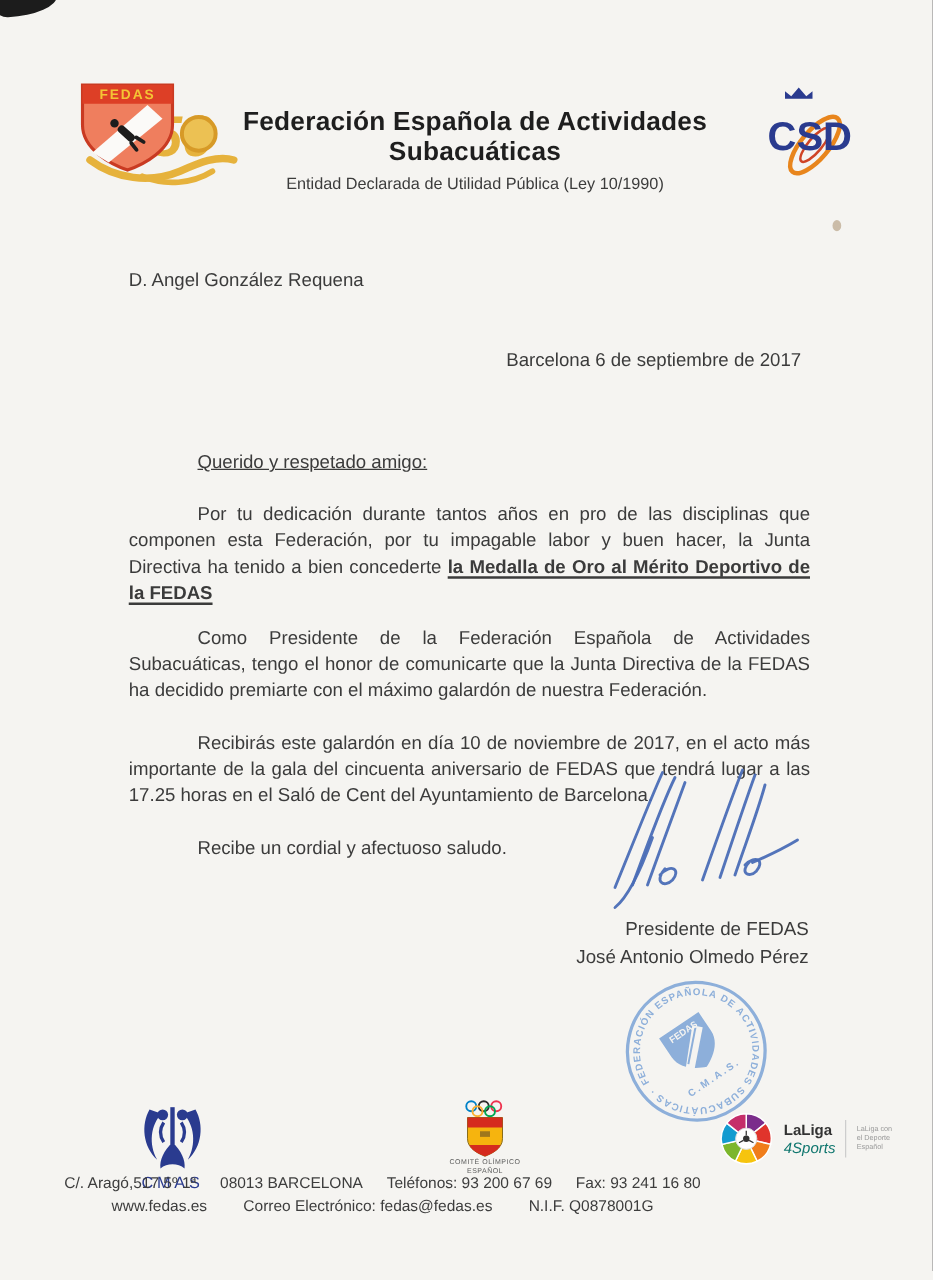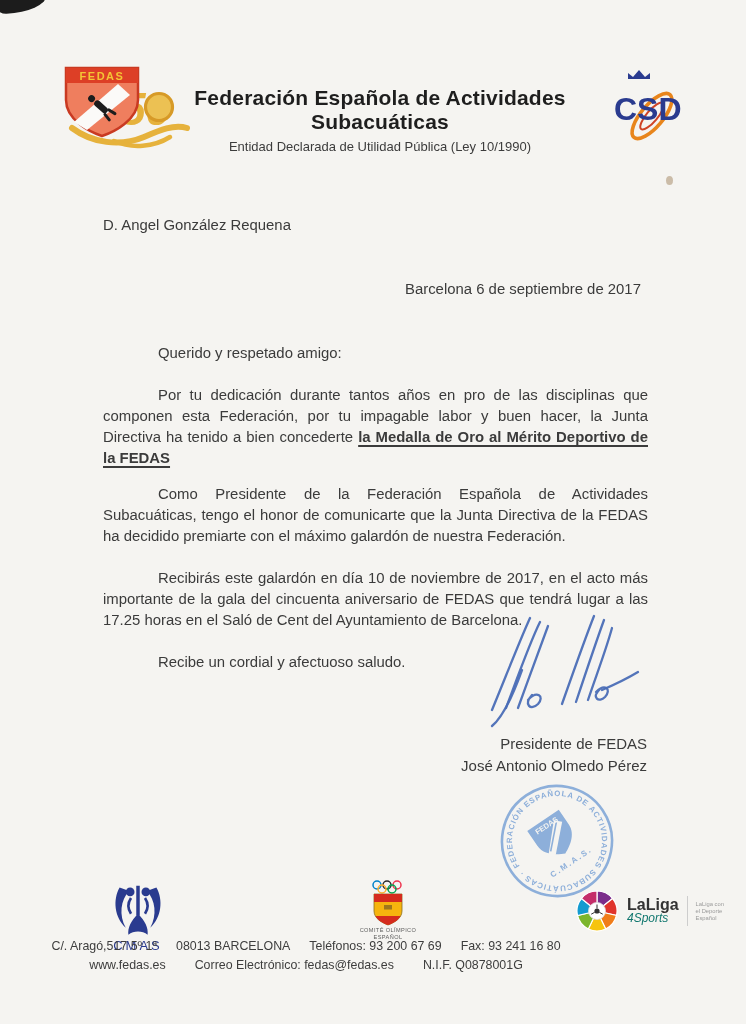--- a/index.html
+++ b/index.html
@@ -22,21 +22,21 @@
   .org-block{ position:absolute; left:160px; top:86px; width:440px; text-align:center; }
   .org-name{ font-size:21px; font-weight:bold; color:#1e1e1e; letter-spacing:.2px; }
   .org-subtitle{ font-size:13px; margin-top:5px; color:#3c3c3c; }
   .csd-logo{ position:absolute; left:588px; top:66px; width:102px; height:94px; }
 
   
   .letter-body{ position:absolute; left:103px; top:215px; width:545px;
     font-size:14.9px; line-height:21px; color:#3b3b3b; }
   .recipient{ }
   .dateline{ margin-top:43px; margin-left:302px; }
-  .salutation{ margin-top:43px; text-indent:55px; }
+  .salutation{ margin-top:60px; text-indent:55px;text-decoration:underline; }
   .para{ margin-top:14px; text-align:justify; text-indent:55px; }
   .para.mt{ margin-top:21px; }
   .closing{ margin-top:21px; text-indent:55px; }
   .highlight{ font-weight:bold; text-decoration:underline;
     text-decoration-thickness:1.6px; text-underline-offset:3px; }
 
   .signature{ position:absolute; left:482px; top:612px; width:162px; height:120px; }
   .signature path{ stroke:var(--signature-blue,#4a6db6); stroke-width:2.3; fill:none;
     stroke-linecap:round; opacity:.95; }
 
@@ -47,21 +47,21 @@
 
   
   .cmas-logo{ position:absolute; left:108px; top:884px; width:60px; height:56px; }
   .cmas-label{ position:absolute; left:96px; top:938px; width:84px; text-align:center;
     font-size:13px; letter-spacing:3px; color:var(--cmas-blue,#2a3b8f); }
   .coe-logo{ position:absolute; left:360px; top:879px; width:56px; height:48px; }
   .coe-label{ position:absolute; left:348px; top:927px; width:80px; text-align:center;
     font-size:5.6px; line-height:6.5px; color:#5d5d5d; letter-spacing:.4px; }
   .laliga{ position:absolute; left:575px; top:889px; display:flex; align-items:center; gap:8px; }
   .laliga-pin{ width:44px; height:44px; }
-  .laliga-name{ font-size:16px; font-weight:bold; color:#333; line-height:15px; }
+  .laliga-name{ font-size:12px; font-weight:bold; color:#333; line-height:15px; }
   .laliga-sub{ font-size:12px; font-style:italic; color:#0f766e; line-height:13px; }
   .laliga-div{ width:1px; height:30px; background:#cdcdcd; }
   .laliga-tag{ font-size:5.8px; line-height:7px; color:#9a9a9a; }
 
   .addr{ position:absolute; left:0; width:612px; display:flex; justify-content:center;
     font-size:12.4px; color:#3d3d3d;text-align:center; }
   .addr1{ top:939px; gap:19px; }
   .addr2{ top:958px; gap:29px; }
 </style>
 </head>

